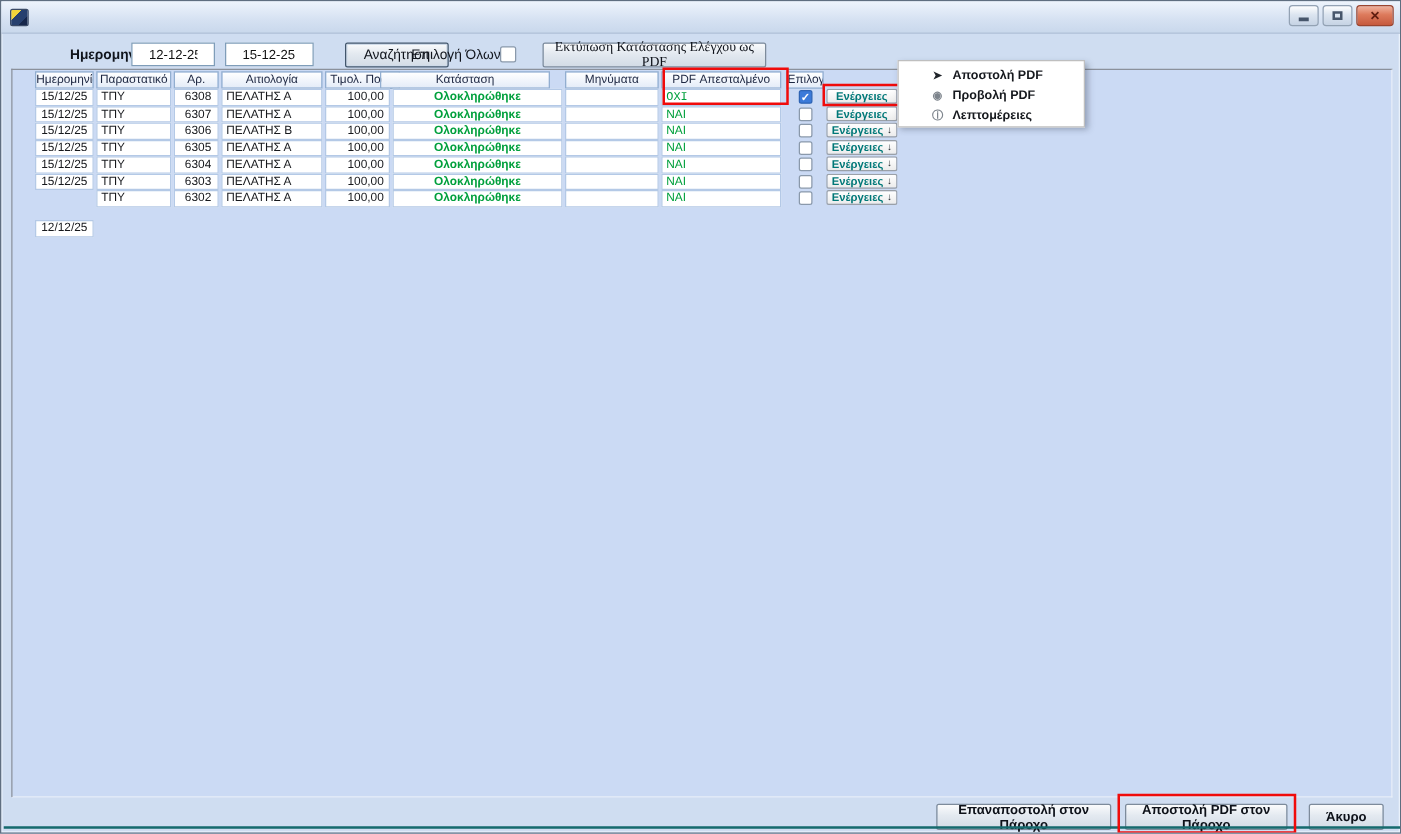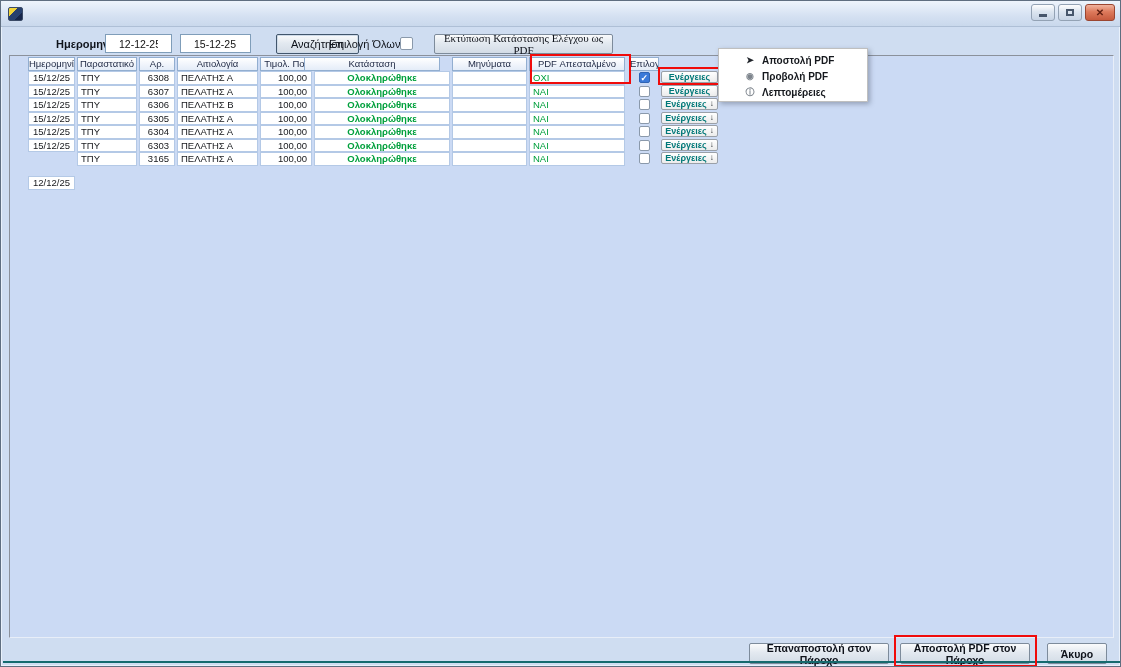--- a/index.html
+++ b/index.html
@@ -135,21 +135,21 @@
         <div class="hcell" style="left: 424px; top: 0px; width: 75px; height: 14px; line-height: 12px;">Μηνύματα</div>
         <div class="hcell" style="left: 501px; top: 0px; width: 96px; height: 14px; line-height: 12px;">PDF Απεσταλμένο</div>
         <div class="hcell" style="left: 601px; top: 0px; width: 30px; height: 14px; line-height: 12px;">Επιλογή</div>
         <div class="cell c-date" style="left: 0px; top: 14px; width: 47px; height: 13.5px;">15/12/25</div>
         <div class="cell c-doc" style="left: 49px; top: 14px; width: 60px; height: 13.5px;">ΤΠΥ</div>
         <div class="cell c-num" style="left: 111px; top: 14px; width: 36px; height: 13.5px;">6308</div>
         <div class="cell c-desc" style="left: 149px; top: 14px; width: 81px; height: 13.5px;">ΠΕΛΑΤΗΣ Α</div>
         <div class="cell c-amount" style="left: 232px; top: 14px; width: 52px; height: 13.5px;">100,00</div>
         <div class="cell c-status" style="left: 286px; top: 14px; width: 136px; height: 13.5px;">Ολοκληρώθηκε</div>
         <div class="cell c-msg" style="left: 424px; top: 14px; width: 75px; height: 13.5px;"></div>
-        <div class="cell c-pdf" style="left: 501px; top: 14px; width: 96px; height: 13.5px;">ΟΧΙ</div>
+        <div class="cell c-pdf" style="left: 501px; top: 14px; width: 96px; height: 13.5px; font-family: Liberation Mono, monospace;">ΟΧΙ</div>
         <div class="cell c-select" style="left: 601px; top: 14px; width: 30px; height: 13.5px;">
           <div class="row-cb checked"></div>
         </div>
         <div class="cell c-action" style="left: 633px; top: 14px; width: 57px; height: 13.5px;">
           <button class="action-btn">
             <span>Ενέργειες</span>
           </button>
         </div>
         <div class="cell c-date" style="left: 0px; top: 27.5px; width: 47px; height: 13.5px;">15/12/25</div>
         <div class="cell c-doc" style="left: 49px; top: 27.5px; width: 60px; height: 13.5px;">ΤΠΥ</div>
@@ -230,21 +230,21 @@
           <div class="row-cb"></div>
         </div>
         <div class="cell c-action" style="left: 633px; top: 81.5px; width: 57px; height: 13.5px;">
           <button class="action-btn">
             <span>Ενέργειες</span>
             <span class="action-arrow">↓</span>
           </button>
         </div>
         <div class="cell c-date" style="left: 0px; top: 95px; width: 47px; height: 13.5px; margin-top: 24px;">12/12/25</div>
         <div class="cell c-doc" style="left: 49px; top: 95px; width: 60px; height: 13.5px;">ΤΠΥ</div>
-        <div class="cell c-num" style="left: 111px; top: 95px; width: 36px; height: 13.5px;">3165</div>
+        <div class="cell c-num" style="left: 111px; top: 95px; width: 36px; height: 13.5px;">6302</div>
         <div class="cell c-desc" style="left: 149px; top: 95px; width: 81px; height: 13.5px;">ΠΕΛΑΤΗΣ Α</div>
         <div class="cell c-amount" style="left: 232px; top: 95px; width: 52px; height: 13.5px;">100,00</div>
         <div class="cell c-status" style="left: 286px; top: 95px; width: 136px; height: 13.5px;">Ολοκληρώθηκε</div>
         <div class="cell c-msg" style="left: 424px; top: 95px; width: 75px; height: 13.5px;"></div>
         <div class="cell c-pdf" style="left: 501px; top: 95px; width: 96px; height: 13.5px;">ΝΑΙ</div>
         <div class="cell c-select" style="left: 601px; top: 95px; width: 30px; height: 13.5px;">
           <div class="row-cb"></div>
         </div>
         <div class="cell c-action" style="left: 633px; top: 95px; width: 57px; height: 13.5px;">
           <button class="action-btn">

